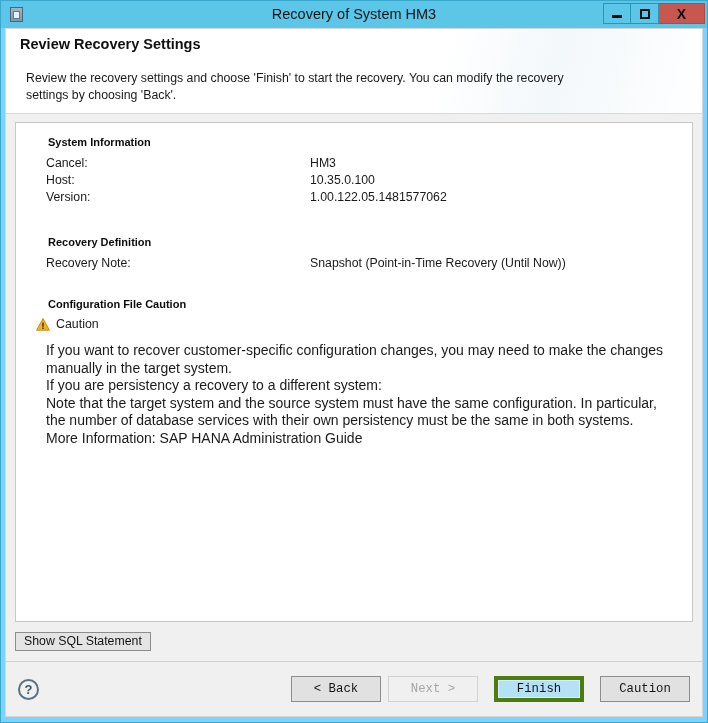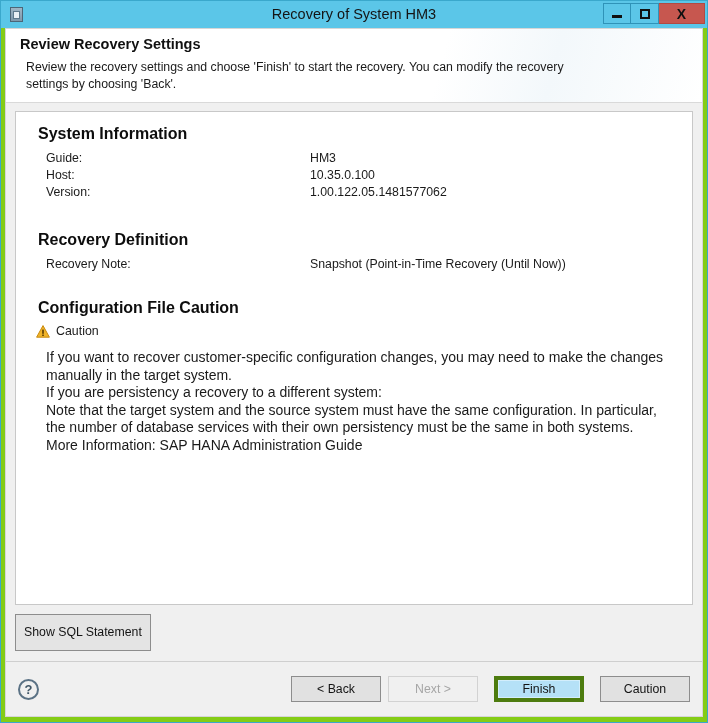--- a/index.html
+++ b/index.html
@@ -10,21 +10,21 @@
   body {
     font-family: "Liberation Sans", sans-serif;
     -webkit-font-smoothing: antialiased;
   }
 
   .window {
     position: relative;
     width: 708px;
     height: 723px;
     box-sizing: border-box;
-    background: #84cc16;
+    background: #7dd3fc;
     border: 1px solid #3aa8cc;
     overflow: hidden;
   }
 
   
   .titlebar {
     position: relative;
     height: 27px;
     background: #5bc6e8;
     display: flex;
@@ -122,21 +122,21 @@
     background: #ffffff;
     background-image: linear-gradient(105deg, #ffffff 62%, #f3f8fb 78%, #ffffff 100%);
     border-bottom: 1px solid #d9d9d9;
     padding: 7px 14px 10px 14px;
     flex: 0 0 auto;
   }
   .banner-title {
     font-size: 14.5px;
     font-weight: bold;
     color: #101010;
-    margin-bottom: 7px;
+    margin-bottom: 18px;
   }
   .banner-desc {
     font-size: 12.3px;
     color: #1a1a1a;
     line-height: 16.5px;
     padding-left: 6px;
     max-width: 540px;
   }
 
   
@@ -151,24 +151,24 @@
   .panel {
     background: #ffffff;
     border: 1px solid #c8c8c8;
     flex: 1 1 auto;
     box-sizing: border-box;
     padding: 13px 18px;
     overflow: hidden;
   }
 
   .section-title {
-    font-size: 16px;
+    font-size: 11px;
     font-weight: bold;
     color: #0d0d0d;
-    margin: 0 0 7px 4px;
+    margin: 0 0 7px 14px;
   }
   .kv-row {
     display: flex;
     font-size: 12.3px;
     color: #1a1a1a;
     line-height: 17px;
     padding-left: 12px;
   }
   .kv-key { width: 264px; flex: 0 0 264px; }
   .kv-val { flex: 1 1 auto; }
@@ -211,21 +211,21 @@
     font-family: "Liberation Sans", sans-serif;
     font-size: 12.3px;
     color: #141414;
     background: #e1e1e1;
     border: 1px solid #8d8d8d;
     padding: 4px 9px;
     box-sizing: border-box;
     cursor: default;
     line-height: 15px;
   }
-  .btn.sql { padding: 10px 8px; background: #e4e4e4; }
+  .btn.sql { padding: 1px 8px; background: #e4e4e4; }
 
   
   .footer {
     flex: 0 0 auto;
     height: 55px;
     border-top: 1px solid #cfcfcf;
     background: #f0f0f0;
     display: flex;
     align-items: center;
     padding: 0 12px;
@@ -251,21 +251,21 @@
     height: 26px;
     font-size: 12.3px;
     background: #e1e1e1;
     border: 1px solid #8d8d8d;
     color: #141414;
     display: flex;
     align-items: center;
     justify-content: center;
     box-sizing: border-box;
     cursor: default;
-    font-family: Liberation Sans, sans-serif;
+    font-family: Liberation Mono, monospace;
   }
   .nav-btn.disabled {
     color: #a6a6a6;
     background: #f0f0f0;
     border-color: #d2d2d2;
   }
   .nav-btn.primary {
     background: #b5e1f7;
     border: 4px solid #4d7c0f;
     box-shadow: inset 0 0 0 1px #d3eefc;
@@ -302,21 +302,21 @@
       <div class="banner-title">Review Recovery Settings</div>
       <div class="banner-desc">Review the recovery settings and choose 'Finish' to start the recovery. You can modify the recovery settings by choosing 'Back'.</div>
     </div>
 
     <div class="content-wrap">
       <div class="panel">
 
         <div>
           <div class="section-title">System Information</div>
           <div class="kv-row">
-            <div class="kv-key">Guide:</div>
+            <div class="kv-key">Cancel:</div>
             <div class="kv-val">HM3</div>
           </div>
           <div class="kv-row">
             <div class="kv-key">Host:</div>
             <div class="kv-val">10.35.0.100</div>
           </div>
           <div class="kv-row">
             <div class="kv-key">Version:</div>
             <div class="kv-val">1.00.122.05.1481577062</div>
           </div>

